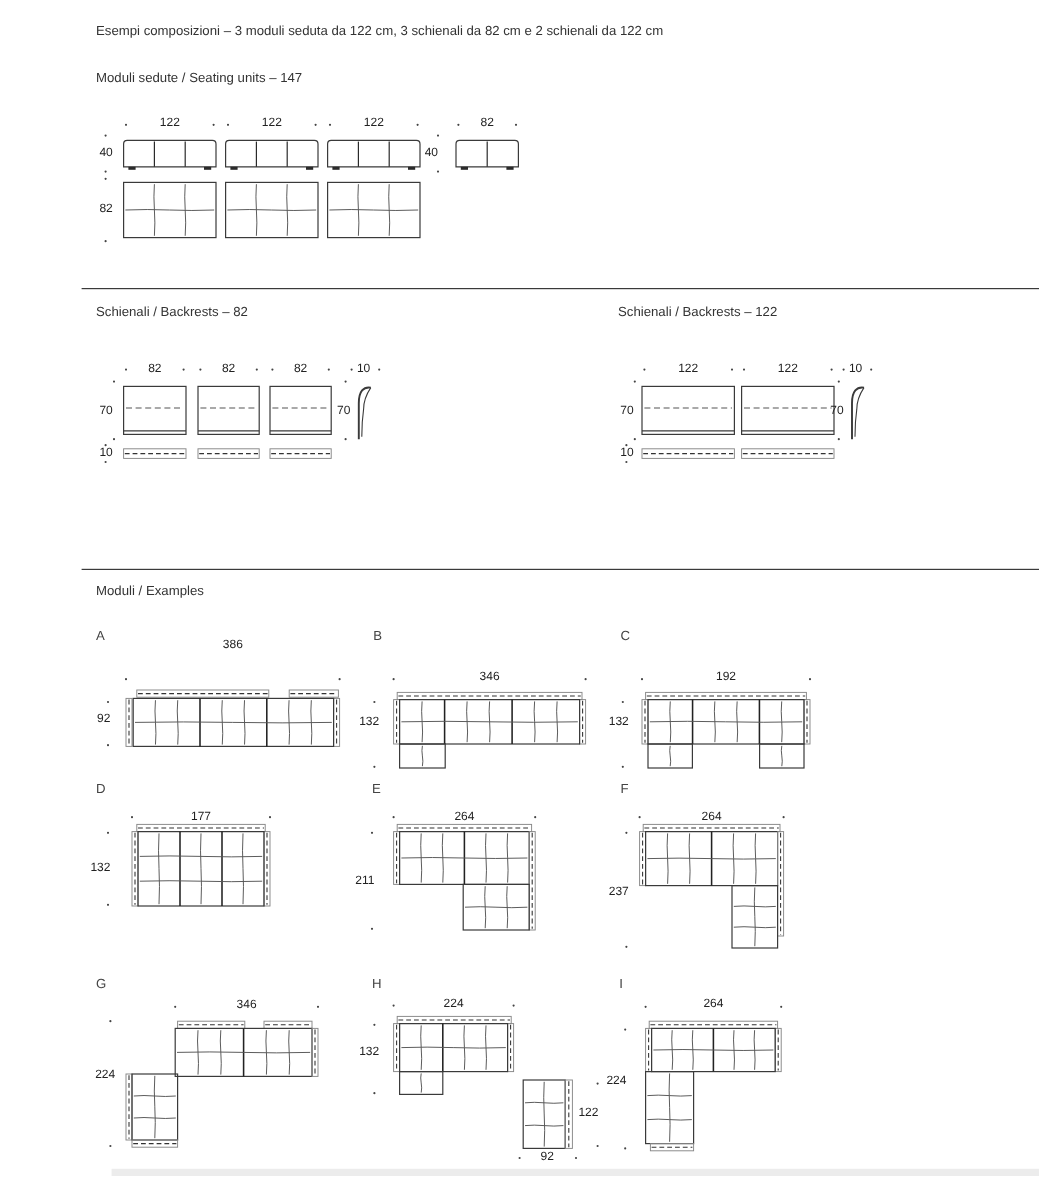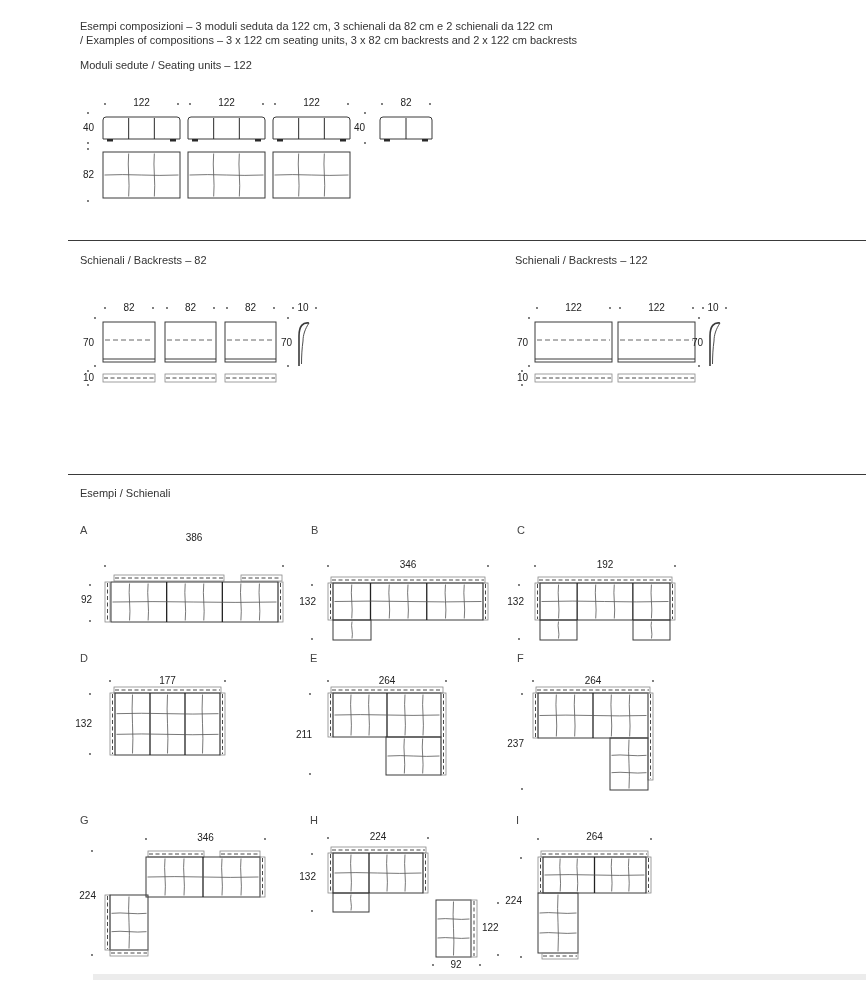--- a/index.html
+++ b/index.html
@@ -340,22 +340,21 @@
         <rect x="490" y="893" width="40" height="60" fill="none" stroke="#3a3a3a" stroke-width="1"></rect>
         <path d="M510,894.5 C508.6,912.8 511.4,932.6 510,951.5" fill="none" stroke="#555" stroke-width="0.8"></path>
         <path d="M491.5,913 C503.2,911.6 516.4,914.4 528.5,913" fill="none" stroke="#555" stroke-width="0.8"></path>
         <path d="M491.5,933 C503.2,931.6 516.4,934.4 528.5,933" fill="none" stroke="#555" stroke-width="0.8"></path>
         <rect x="494" y="953" width="36" height="6" fill="none" stroke="#888" stroke-width="0.8"></rect>
         <path d="M495,956 L529,956" fill="none" stroke="#333" stroke-width="0.9" stroke-dasharray="4,2.5"></path>
       </g>
     </svg>
 
   <div class="lbl" style="left:32px;top:19px">Esempi composizioni – 3 moduli seduta da 122 cm, 3 schienali da 82 cm e 2 schienali da 122 cm</div>
-  <div class="lbl" style="left:32px;top:33px">/ Examples of compositions – 3 x 122 cm seating units, 3 x 82 cm backrests and 2 x 122 cm backrests</div>
-  <div class="lbl" style="left:32px;top:58px">Moduli sedute / Seating units – 122</div>
+  <div class="lbl" style="left:32px;top:58px">Moduli sedute / Seating units – 147</div>
 
   <div class="dim" style="left:55px;top:97px;width:77px">122</div>
   <div class="dim" style="left:140px;top:97px;width:77px">122</div>
   <div class="dim" style="left:225px;top:97px;width:77px">122</div>
   <div class="dim" style="left:332px;top:97px;width:52px">82</div>
   <div class="dim dimr" style="left:24px;top:122px;width:22px">40</div>
   <div class="dim dimr" style="left:295px;top:122px;width:22px">40</div>
   <div class="dim dimr" style="left:24px;top:169px;width:22px">82</div>
 
   <div class="hr" style="left:20px;top:240px;width:830px"></div>
@@ -372,21 +371,21 @@
   <div class="dim dimr" style="left:24px;top:372px;width:22px">10</div>
 
   <div class="lbl" style="left:467px;top:253px">Schienali / Backrests – 122</div>
   <div class="dim" style="left:487px;top:302px;width:77px">122</div>
   <div class="dim" style="left:570px;top:302px;width:77px">122</div>
   <div class="dim" style="left:650px;top:302px;width:30px">10</div>
   <div class="dim dimr" style="left:458px;top:337px;width:22px">70</div>
   <div class="dim dimr" style="left:633px;top:337px;width:22px">70</div>
   <div class="dim dimr" style="left:458px;top:372px;width:22px">10</div>
 
-  <div class="lbl" style="left:32px;top:486px">Esempi / Schienali</div>
+  <div class="lbl" style="left:32px;top:486px">Moduli / Examples</div>
 
   <div class="ltr" style="left:32px;top:524px">A</div>
   <div class="dim" style="left:57px;top:532px;width:178px">386</div>
   <div class="dim dimr" style="left:20px;top:594px;width:24px">92</div>
 
   <div class="ltr" style="left:263px;top:524px">B</div>
   <div class="dim" style="left:280px;top:559px;width:160px">346</div>
   <div class="dim dimr" style="left:244px;top:596px;width:24px">132</div>
 
   <div class="ltr" style="left:469px;top:524px">C</div>

